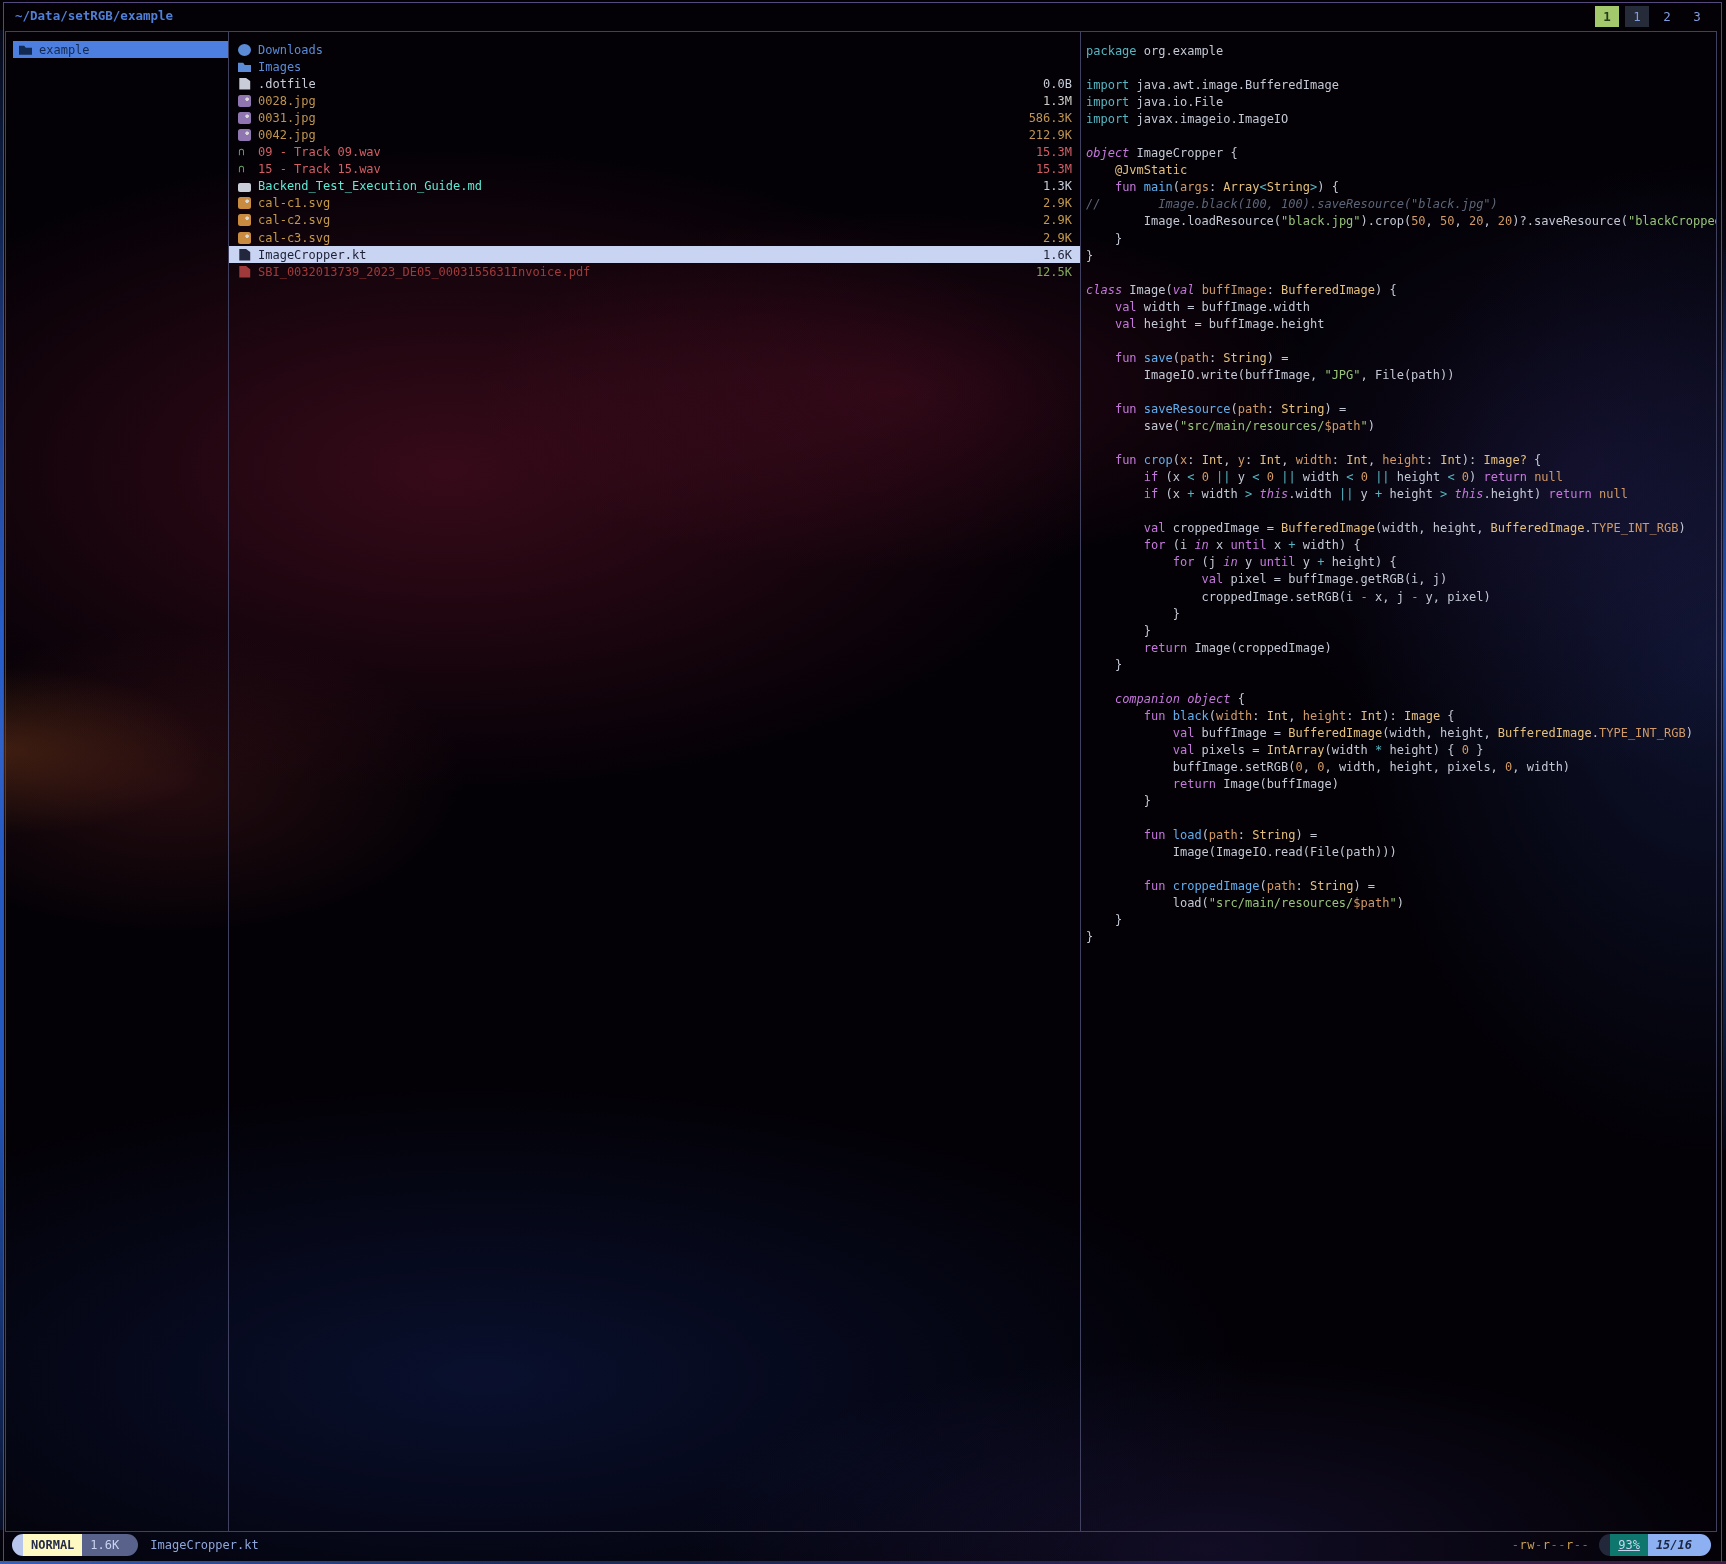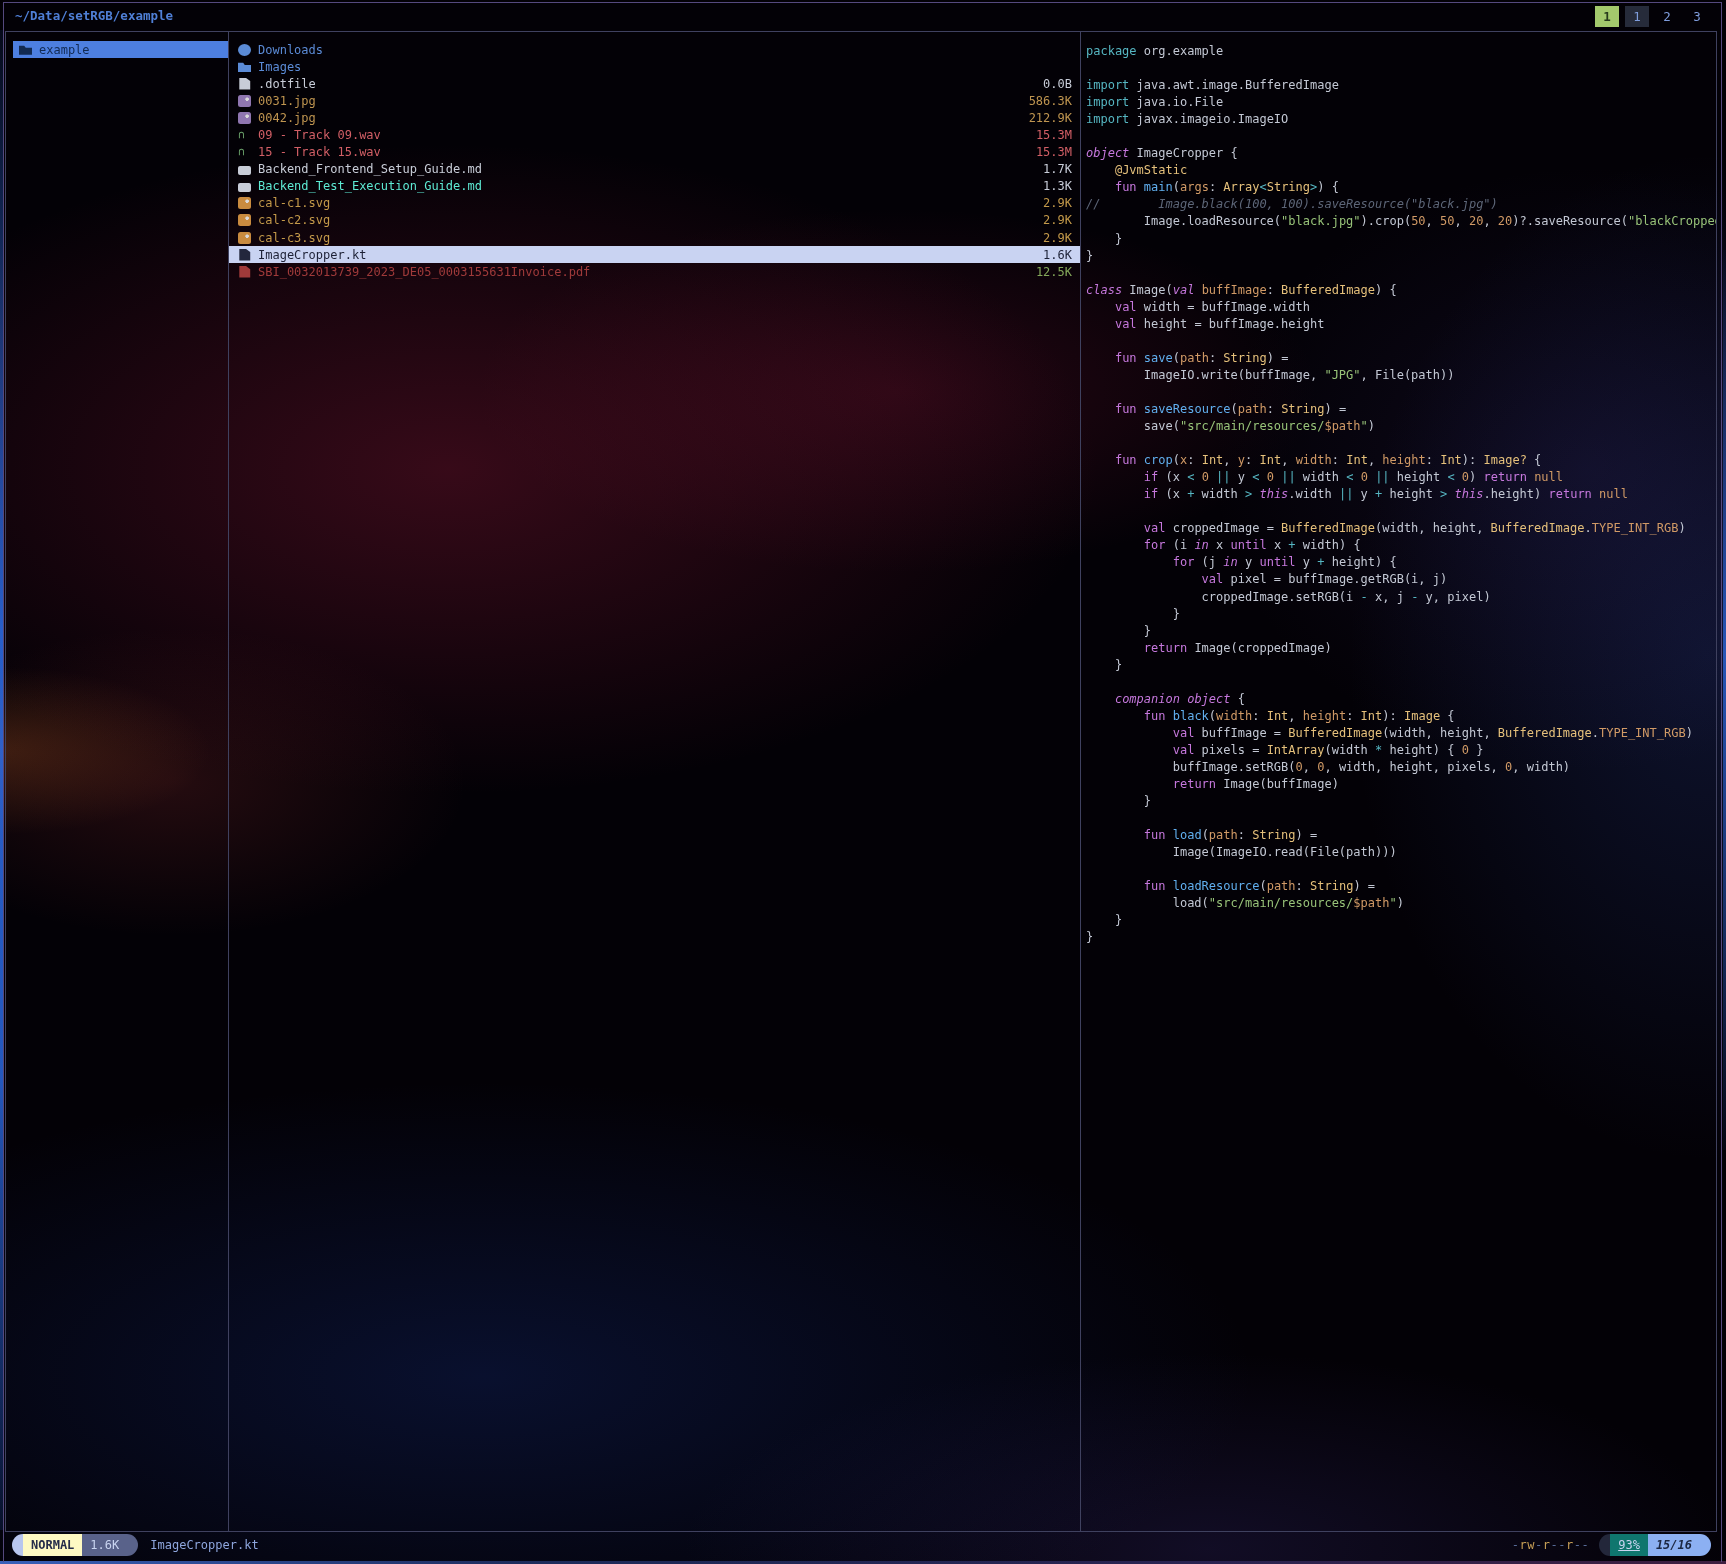--- a/index.html
+++ b/index.html
@@ -130,42 +130,42 @@
             <span class="fname" style="color: rgb(91, 139, 214);">Images</span>
             <span class="fsize" style="color: rgb(91, 139, 214);"></span>
           </div>
           <div class="row">
             <span class="ficon ic-file" style="background: rgb(200, 205, 216);"></span>
             <span class="fname" style="color: rgb(200, 205, 216);">.dotfile</span>
             <span class="fsize" style="color: rgb(200, 205, 216);">0.0B</span>
           </div>
           <div class="row">
             <span class="ficon ic-image" style="background: radial-gradient(2px at 70% 35%, rgba(255, 255, 255, 0.85) 0px, rgba(255, 255, 255, 0.85) 1.5px, rgb(143, 118, 176) 2px);"></span>
+            <span class="fname" style="color: rgb(191, 149, 80);">0028.jpg</span>
+            <span class="fsize" style="color: rgb(207, 204, 198);">1.3M</span>
+          </div>
+          <div class="row">
+            <span class="ficon ic-image" style="background: radial-gradient(2px at 70% 35%, rgba(255, 255, 255, 0.85) 0px, rgba(255, 255, 255, 0.85) 1.5px, rgb(143, 118, 176) 2px);"></span>
             <span class="fname" style="color: rgb(191, 149, 80);">0031.jpg</span>
             <span class="fsize" style="color: rgb(191, 149, 80);">586.3K</span>
           </div>
           <div class="row">
             <span class="ficon ic-image" style="background: radial-gradient(2px at 70% 35%, rgba(255, 255, 255, 0.85) 0px, rgba(255, 255, 255, 0.85) 1.5px, rgb(143, 118, 176) 2px);"></span>
             <span class="fname" style="color: rgb(191, 149, 80);">0042.jpg</span>
             <span class="fsize" style="color: rgb(191, 149, 80);">212.9K</span>
           </div>
           <div class="row">
             <span class="ficon ic-music" style="color: rgb(106, 160, 106);">∩</span>
             <span class="fname" style="color: rgb(210, 95, 102);">09 - Track 09.wav</span>
             <span class="fsize" style="color: rgb(210, 95, 102);">15.3M</span>
           </div>
           <div class="row">
             <span class="ficon ic-music" style="color: rgb(106, 160, 106);">∩</span>
             <span class="fname" style="color: rgb(210, 95, 102);">15 - Track 15.wav</span>
             <span class="fsize" style="color: rgb(210, 95, 102);">15.3M</span>
-          </div>
-          <div class="row">
-            <span class="ficon ic-markdown" style="background: rgb(200, 205, 216);"></span>
-            <span class="fname" style="color: rgb(200, 205, 216);">Backend_Frontend_Setup_Guide.md</span>
-            <span class="fsize" style="color: rgb(200, 205, 216);">1.7K</span>
           </div>
           <div class="row">
             <span class="ficon ic-markdown" style="background: rgb(200, 205, 216);"></span>
             <span class="fname" style="color: #5eead4;">Backend_Test_Execution_Guide.md</span>
             <span class="fsize" style="color: rgb(200, 205, 216);">1.3K</span>
           </div>
           <div class="row">
             <span class="ficon ic-image" style="background: radial-gradient(2px at 70% 35%, rgba(255, 255, 255, 0.85) 0px, rgba(255, 255, 255, 0.85) 1.5px, rgb(201, 139, 63) 2px);"></span>
             <span class="fname" style="color: rgb(196, 154, 74);">cal-c1.svg</span>
             <span class="fsize" style="color: rgb(196, 154, 74);">2.9K</span>
@@ -237,21 +237,21 @@
           <div class="code-line"><span class="tok-w">        </span><span class="tok-k">fun</span><span class="tok-w"> </span><span class="tok-f">black</span><span class="tok-w">(</span><span class="tok-n">width</span><span class="tok-w">: </span><span class="tok-t">Int</span><span class="tok-w">, </span><span class="tok-n">height</span><span class="tok-w">: </span><span class="tok-t">Int</span><span class="tok-w">): </span><span class="tok-t">Image</span><span class="tok-w"> {</span></div>
           <div class="code-line"><span class="tok-w">            </span><span class="tok-k">val</span><span class="tok-w"> buffImage = </span><span class="tok-t">BufferedImage</span><span class="tok-w">(width, height, </span><span class="tok-t">BufferedImage</span><span class="tok-w">.</span><span class="tok-n">TYPE_INT_RGB</span><span class="tok-w">)</span></div>
           <div class="code-line"><span class="tok-w">            </span><span class="tok-k">val</span><span class="tok-w"> pixels = </span><span class="tok-t">IntArray</span><span class="tok-w">(width </span><span class="tok-o">*</span><span class="tok-w"> height) { </span><span class="tok-n">0</span><span class="tok-w"> }</span></div>
           <div class="code-line"><span class="tok-w">            buffImage.setRGB(</span><span class="tok-n">0</span><span class="tok-w">, </span><span class="tok-n">0</span><span class="tok-w">, width, height, pixels, </span><span class="tok-n">0</span><span class="tok-w">, width)</span></div>
           <div class="code-line"><span class="tok-w">            </span><span class="tok-k">return</span><span class="tok-w"> Image(buffImage)</span></div>
           <div class="code-line"><span class="tok-w">        }</span></div>
           <div class="code-line">&nbsp;</div>
           <div class="code-line"><span class="tok-w">        </span><span class="tok-k">fun</span><span class="tok-w"> </span><span class="tok-f">load</span><span class="tok-w">(</span><span class="tok-n">path</span><span class="tok-w">: </span><span class="tok-t">String</span><span class="tok-w">) =</span></div>
           <div class="code-line"><span class="tok-w">            Image(ImageIO.read(File(path)))</span></div>
           <div class="code-line">&nbsp;</div>
-          <div class="code-line"><span class="tok-w">        </span><span class="tok-k">fun</span><span class="tok-w"> </span><span class="tok-f">loadResource</span><span class="tok-w">(</span><span class="tok-n">path</span><span class="tok-w">: </span><span class="tok-t">String</span><span class="tok-w">) =</span></div>
+          <div class="code-line"><span class="tok-w">        </span><span class="tok-k">fun</span><span class="tok-w"> </span><span class="tok-f">croppedImage</span><span class="tok-w">(</span><span class="tok-n">path</span><span class="tok-w">: </span><span class="tok-t">String</span><span class="tok-w">) =</span></div>
           <div class="code-line"><span class="tok-w">            load(</span><span class="tok-s">"src/main/resources/</span><span class="tok-n">$path</span><span class="tok-s">"</span><span class="tok-w">)</span></div>
           <div class="code-line"><span class="tok-w">    }</span></div>
           <div class="code-line"><span class="tok-w">}</span></div>
         </div>
     </div>
 
   </div>
 
   <div class="statusbar">
     <div class="status-left">

